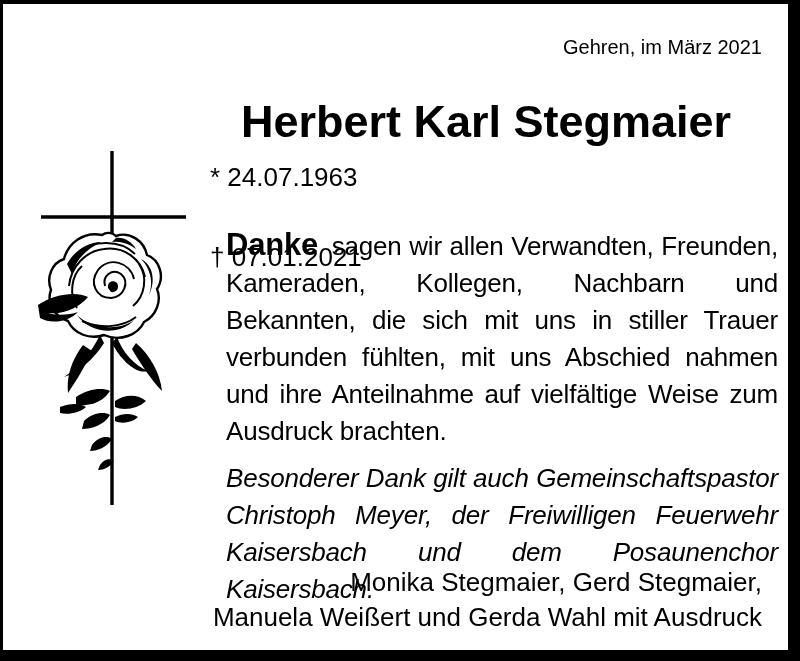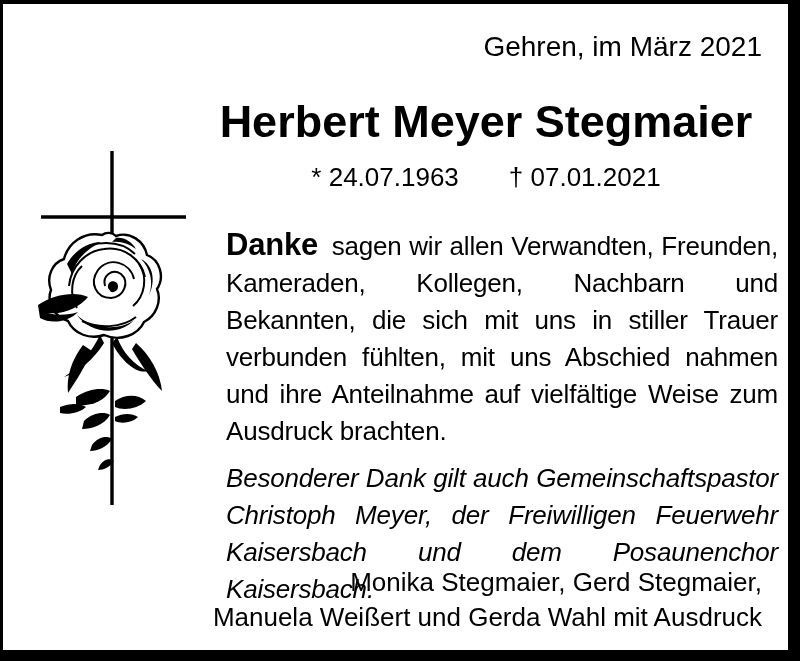--- a/index.html
+++ b/index.html
@@ -24,21 +24,21 @@
     background: #fff;
     color: #000;
   }
   .abs { position: absolute; }
 
   #dateline {
     left: 207px;
     top: 28px;
     width: 552px;
     text-align: right;
-    font-size: 28px;
+    font-size: 20px;
     line-height: 30px;
     white-space: nowrap;
   }
   #deceased-name {
     left: 207px;
     top: 94px;
     width: 552px;
     text-align: center;
     font-size: 45px;
     font-weight: bold;
@@ -49,20 +49,21 @@
   }
   #dates-row {
     left: 207px;
     top: 158px;
     width: 552px;
     display: flex;
     justify-content: center;
     gap: 50px;
     font-size: 26px;
     line-height: 30px;
+    flex-direction: column;
   }
   .text-col {
     left: 207px;
     width: 552px;
     font-size: 26px;
     line-height: 37px;
     text-align: justify;
     letter-spacing: -0.2px;
   }
   #thanks-paragraph { top: 206px; }
@@ -90,21 +91,21 @@
   p { margin: 16px; }
 </style>
 </head>
 <body>
 
 <div id="frame">
   <div id="card">
 
     <div id="dateline" class="abs">Gehren, im März 2021</div>
 
-    <h1 id="deceased-name" class="abs">Herbert Meyer Stegmaier</h1>
+    <h1 id="deceased-name" class="abs">Herbert Karl Stegmaier</h1>
 
     <div id="dates-row" class="abs">
       <span>* 24.07.1963</span>
       <span>† 07.01.2021</span>
     </div>
 
     <svg id="illustration" class="abs" viewBox="0 0 180 370" xmlns="http://www.w3.org/2000/svg">
       <g stroke="#000" stroke-width="3.4" fill="none">
         <line x1="92" y1="6" x2="92" y2="360"></line>
         <line x1="21" y1="72" x2="166" y2="72"></line>

